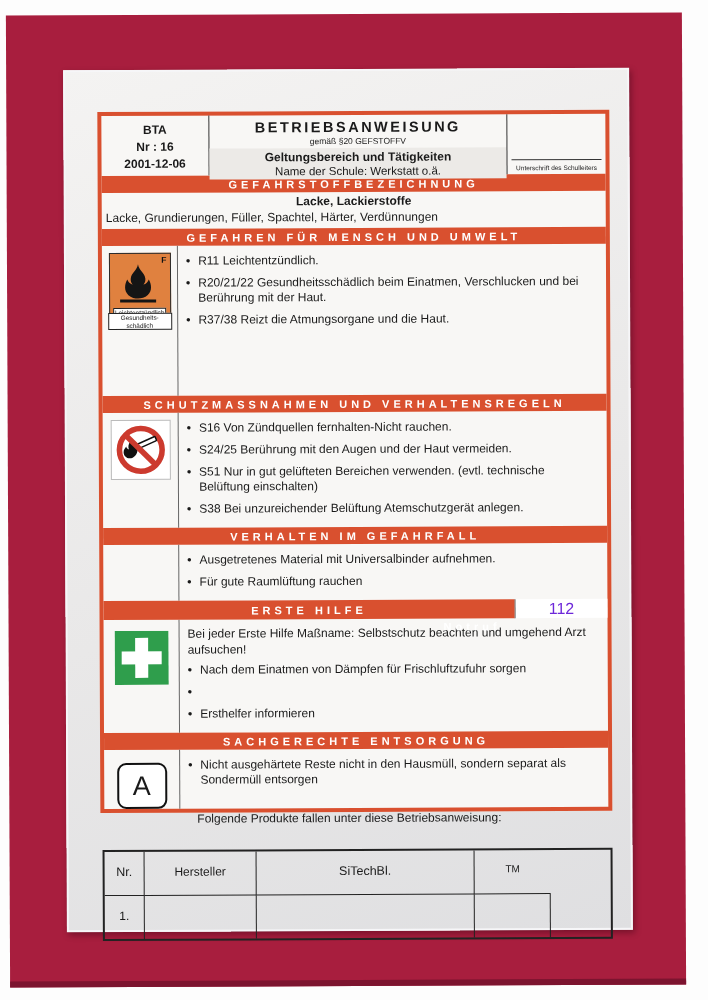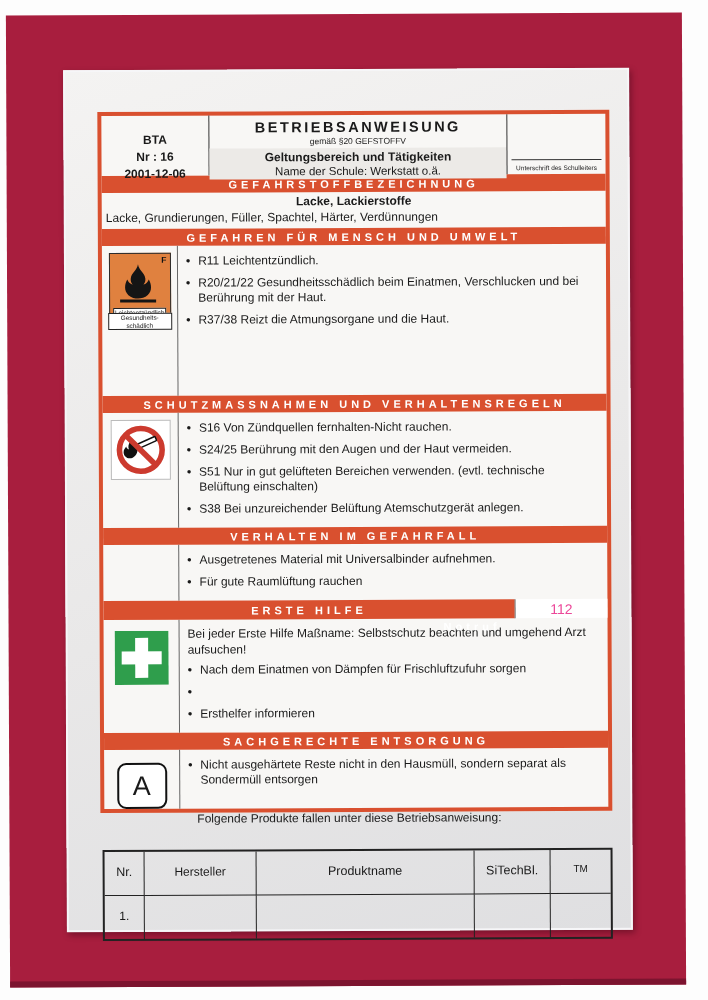--- a/index.html
+++ b/index.html
@@ -9,21 +9,21 @@
   .frame{position:absolute;left:8px;top:14px;width:676px;height:972px;background:#a81e3e;
          box-sizing:border-box;border-bottom:6px solid #7c142f;transform:rotate(-0.25deg);}
   .paper{position:absolute;left:57px;top:55px;width:566px;height:862px;
          background:linear-gradient(160deg,#f4f3f2 0%,#e9e8e8 55%,#dfdfe1 100%);
          box-shadow:inset 0 0 0 2px #f6f6f8, 2px 3px 6px rgba(60,5,20,.45);}
   
   .doc{position:absolute;left:34px;top:42px;width:512px;box-sizing:border-box;
        border:4px solid #d9502f;background:#f8f7f5;}
   .doc-header{display:flex;height:60px;}
   .hdr-left{width:108px;border-right:1px solid #333;text-align:center;font-weight:bold;
-            font-size:12px;line-height:1.4;padding-top:16px;box-sizing:border-box;}
+            font-size:12px;line-height:1.4;padding-top:6px;box-sizing:border-box;}
   .hdr-center{flex:1;text-align:center;display:flex;flex-direction:column;}
   .doc-title{font-weight:bold;font-size:14.5px;letter-spacing:2.5px;margin-top:4px;}
   .doc-sub{font-size:8.5px;color:#222;margin-top:1px;}
   .scope{background:#eceae7;margin-top:2px;flex:1;}
   .scope-title{font-weight:bold;font-size:12px;line-height:1.2;margin-top:2px;}
   .scope-line{font-size:11.5px;line-height:1.25;}
   .hdr-right{width:98px;border-left:1px solid #333;position:relative;}
   .sig-line{position:absolute;left:4px;right:4px;bottom:14px;border-top:1px solid #333;}
   .sig-cap{position:absolute;left:0;right:0;bottom:3px;font-size:6.5px;text-align:center;}
   .bar{background:#d9502f;color:#fff;font-weight:bold;font-size:11px;letter-spacing:4px;
@@ -49,21 +49,21 @@
           align-items:center;justify-content:center;}
   .firstaid{width:54px;height:54px;}
   .a-icon{width:46px;height:42px;border:2px solid #111;border-radius:9px;background:#fff;
           display:flex;align-items:center;justify-content:center;font-size:27px;margin-top:6px;}
   
   .eh-row{display:flex;}
   .eh-red{flex:1;background:#d9502f;position:relative;color:#fff;font-weight:bold;
           font-size:11px;letter-spacing:4px;text-align:center;padding:4px 0 3px;}
   .notruf{position:absolute;right:14px;top:21px;}
   .box112{width:92px;background:#fff;border-left:1px solid #444;display:flex;align-items:center;
-          justify-content:center;font-size:14px;color:#ec4899;}
+          justify-content:center;font-size:16px;color:#6d28d9;}
   
   .fcaption{position:absolute;left:0;width:100%;top:742px;text-align:center;font-size:12px;}
   .ftable{position:absolute;left:36px;top:780px;width:506px;border:2px solid #222;
           box-sizing:content-box;}
   .trow{display:grid;grid-template-columns:40px 112px 218px 76px 60px;}
   .tc{border-right:1.5px solid #222;text-align:center;font-size:12px;padding:13px 2px;height:17px;}
   .tc:last-child{border-right:none;}
   .thead .tc{border-bottom:1.5px solid #222;}
 </style>
 </head>
@@ -237,21 +237,20 @@
       </div>
 
       <div class="fcaption">Folgende Produkte fallen unter diese Betriebsanweisung:</div>
       <div class="ftable">
         <div class="trow thead">
 
             <div class="tc" style="font-size:12.5px">Nr.</div>
 
             <div class="tc" style="font-size:12px">Hersteller</div>
 
-            <div class="tc" style="font-size:12.5px">Produktname</div>
 
             <div class="tc" style="font-size:12.5px">SiTechBl.</div>
 
             <div class="tc" style="font-size:10px">TM</div>
           </div>
         <div class="trow">
           <div class="tc">1.</div>
           <div class="tc"></div>
           <div class="tc"></div>
           <div class="tc"></div>

